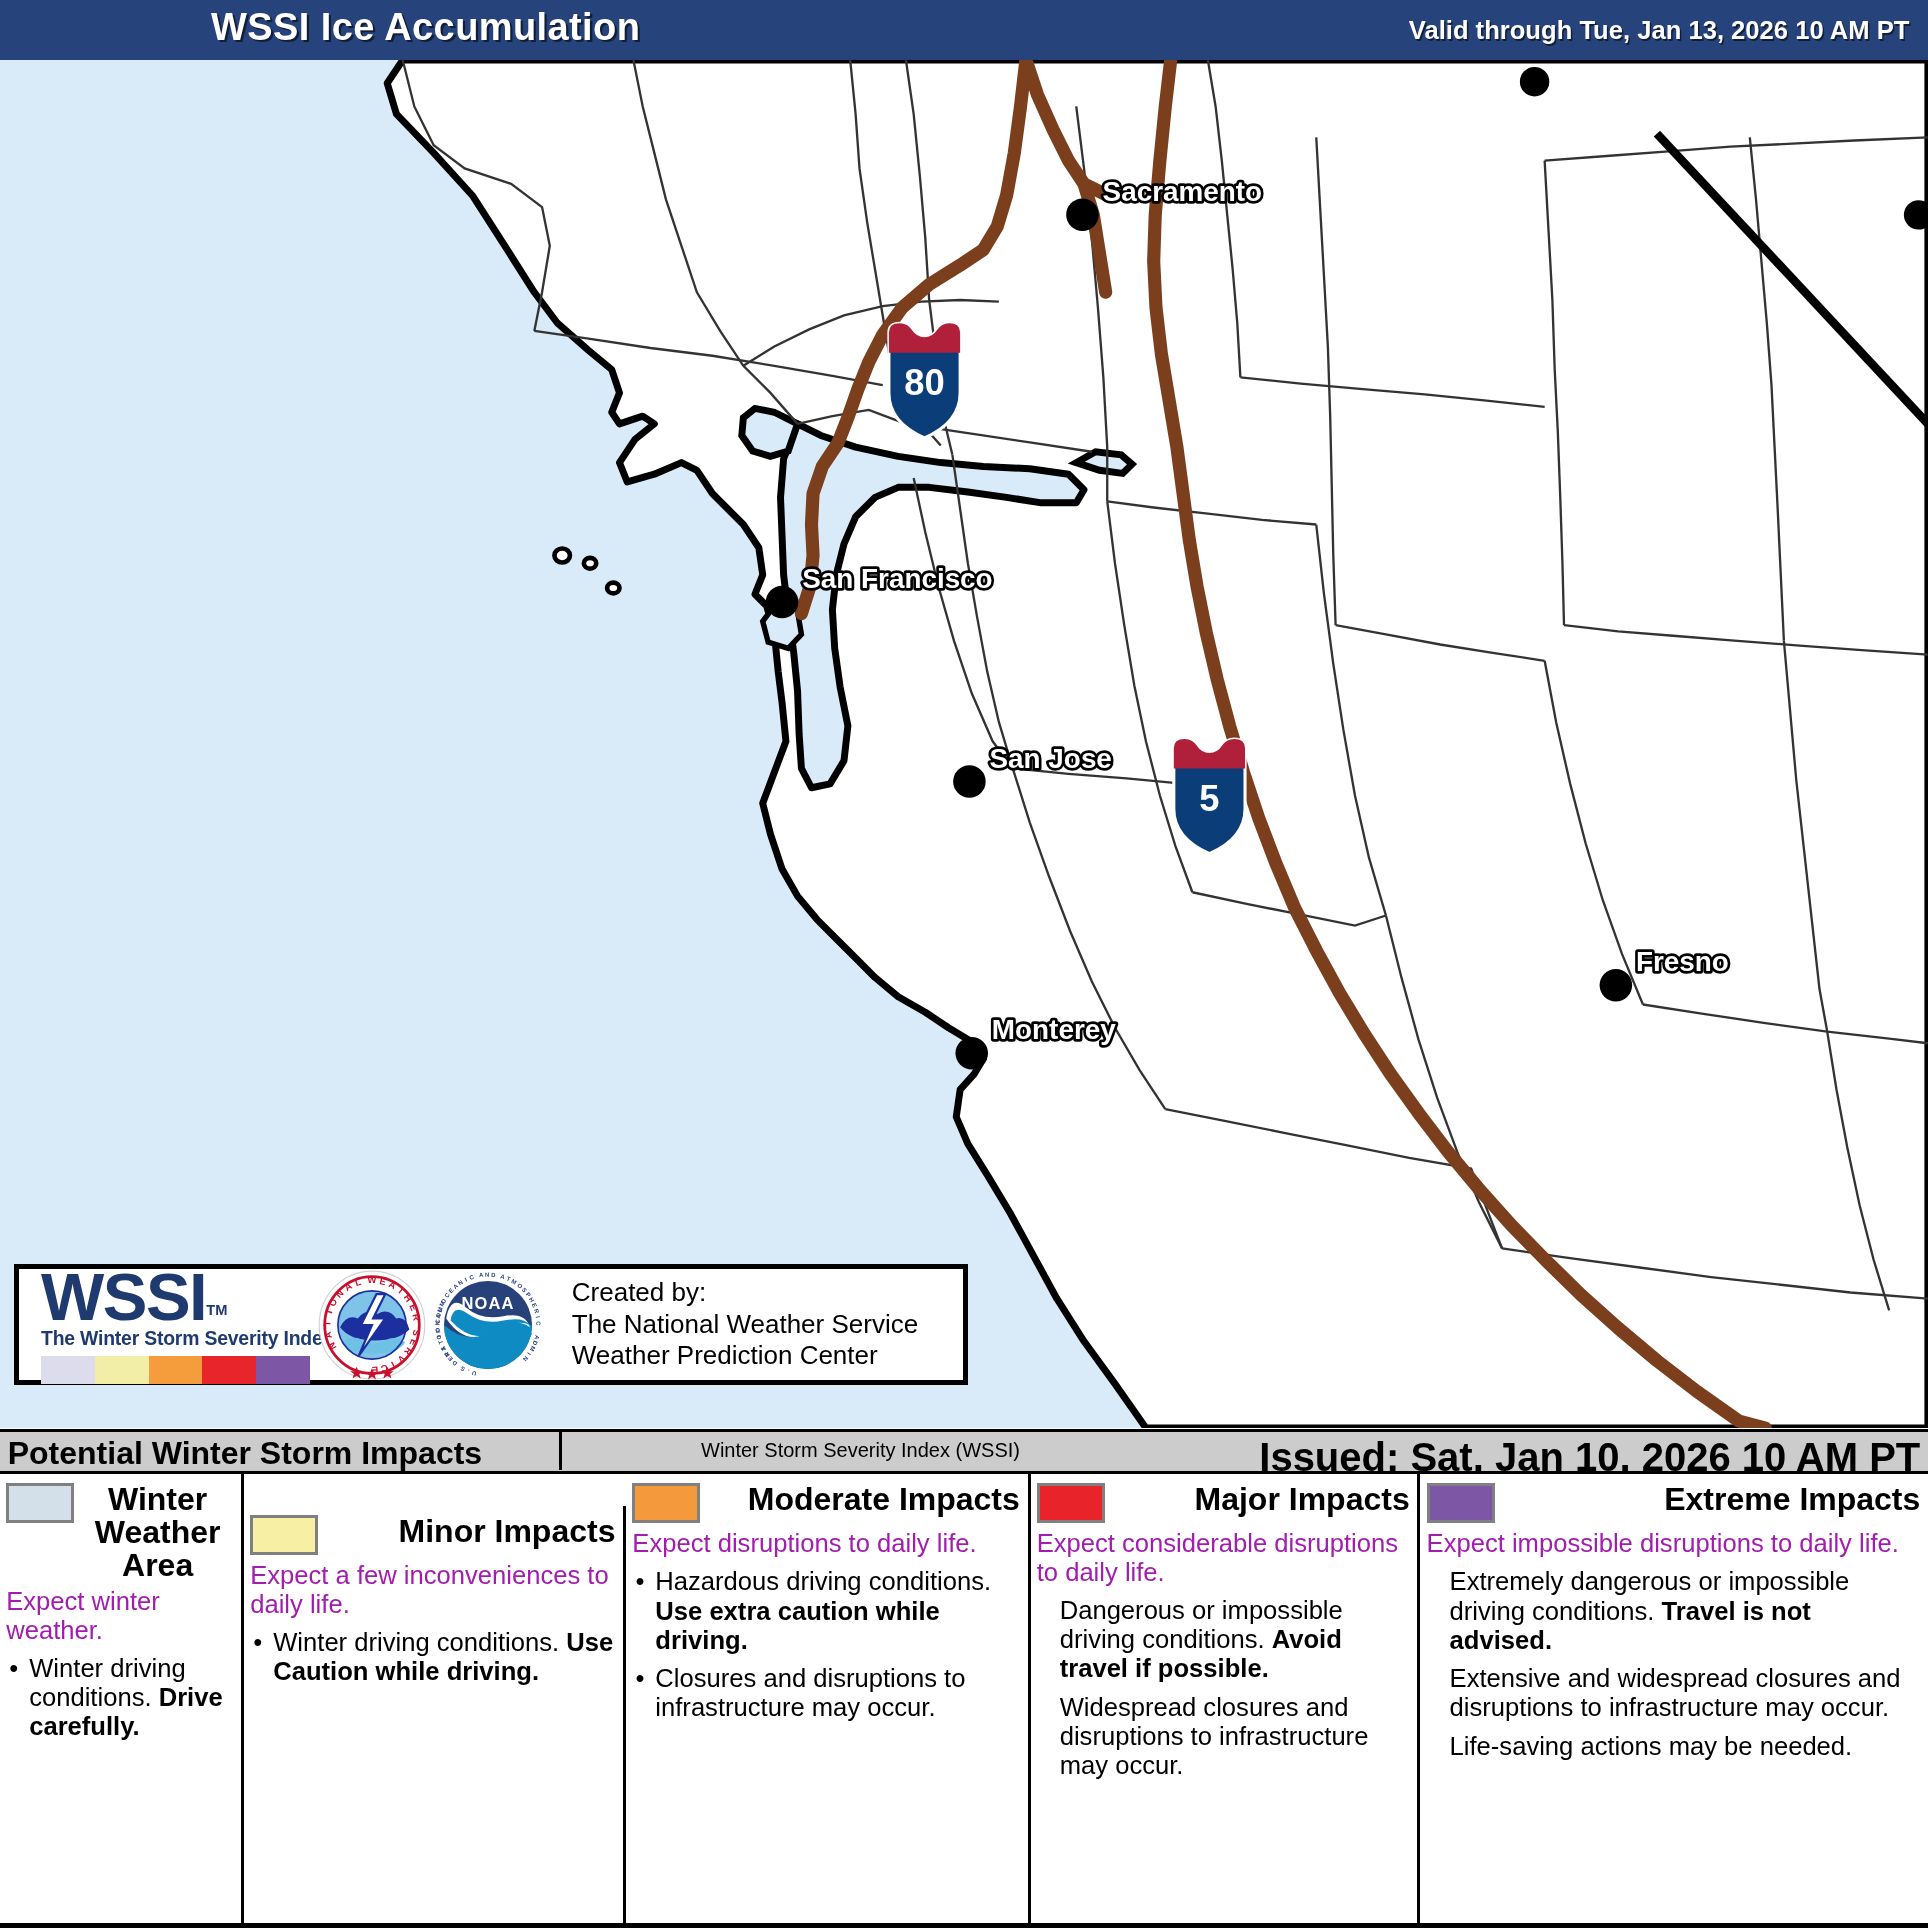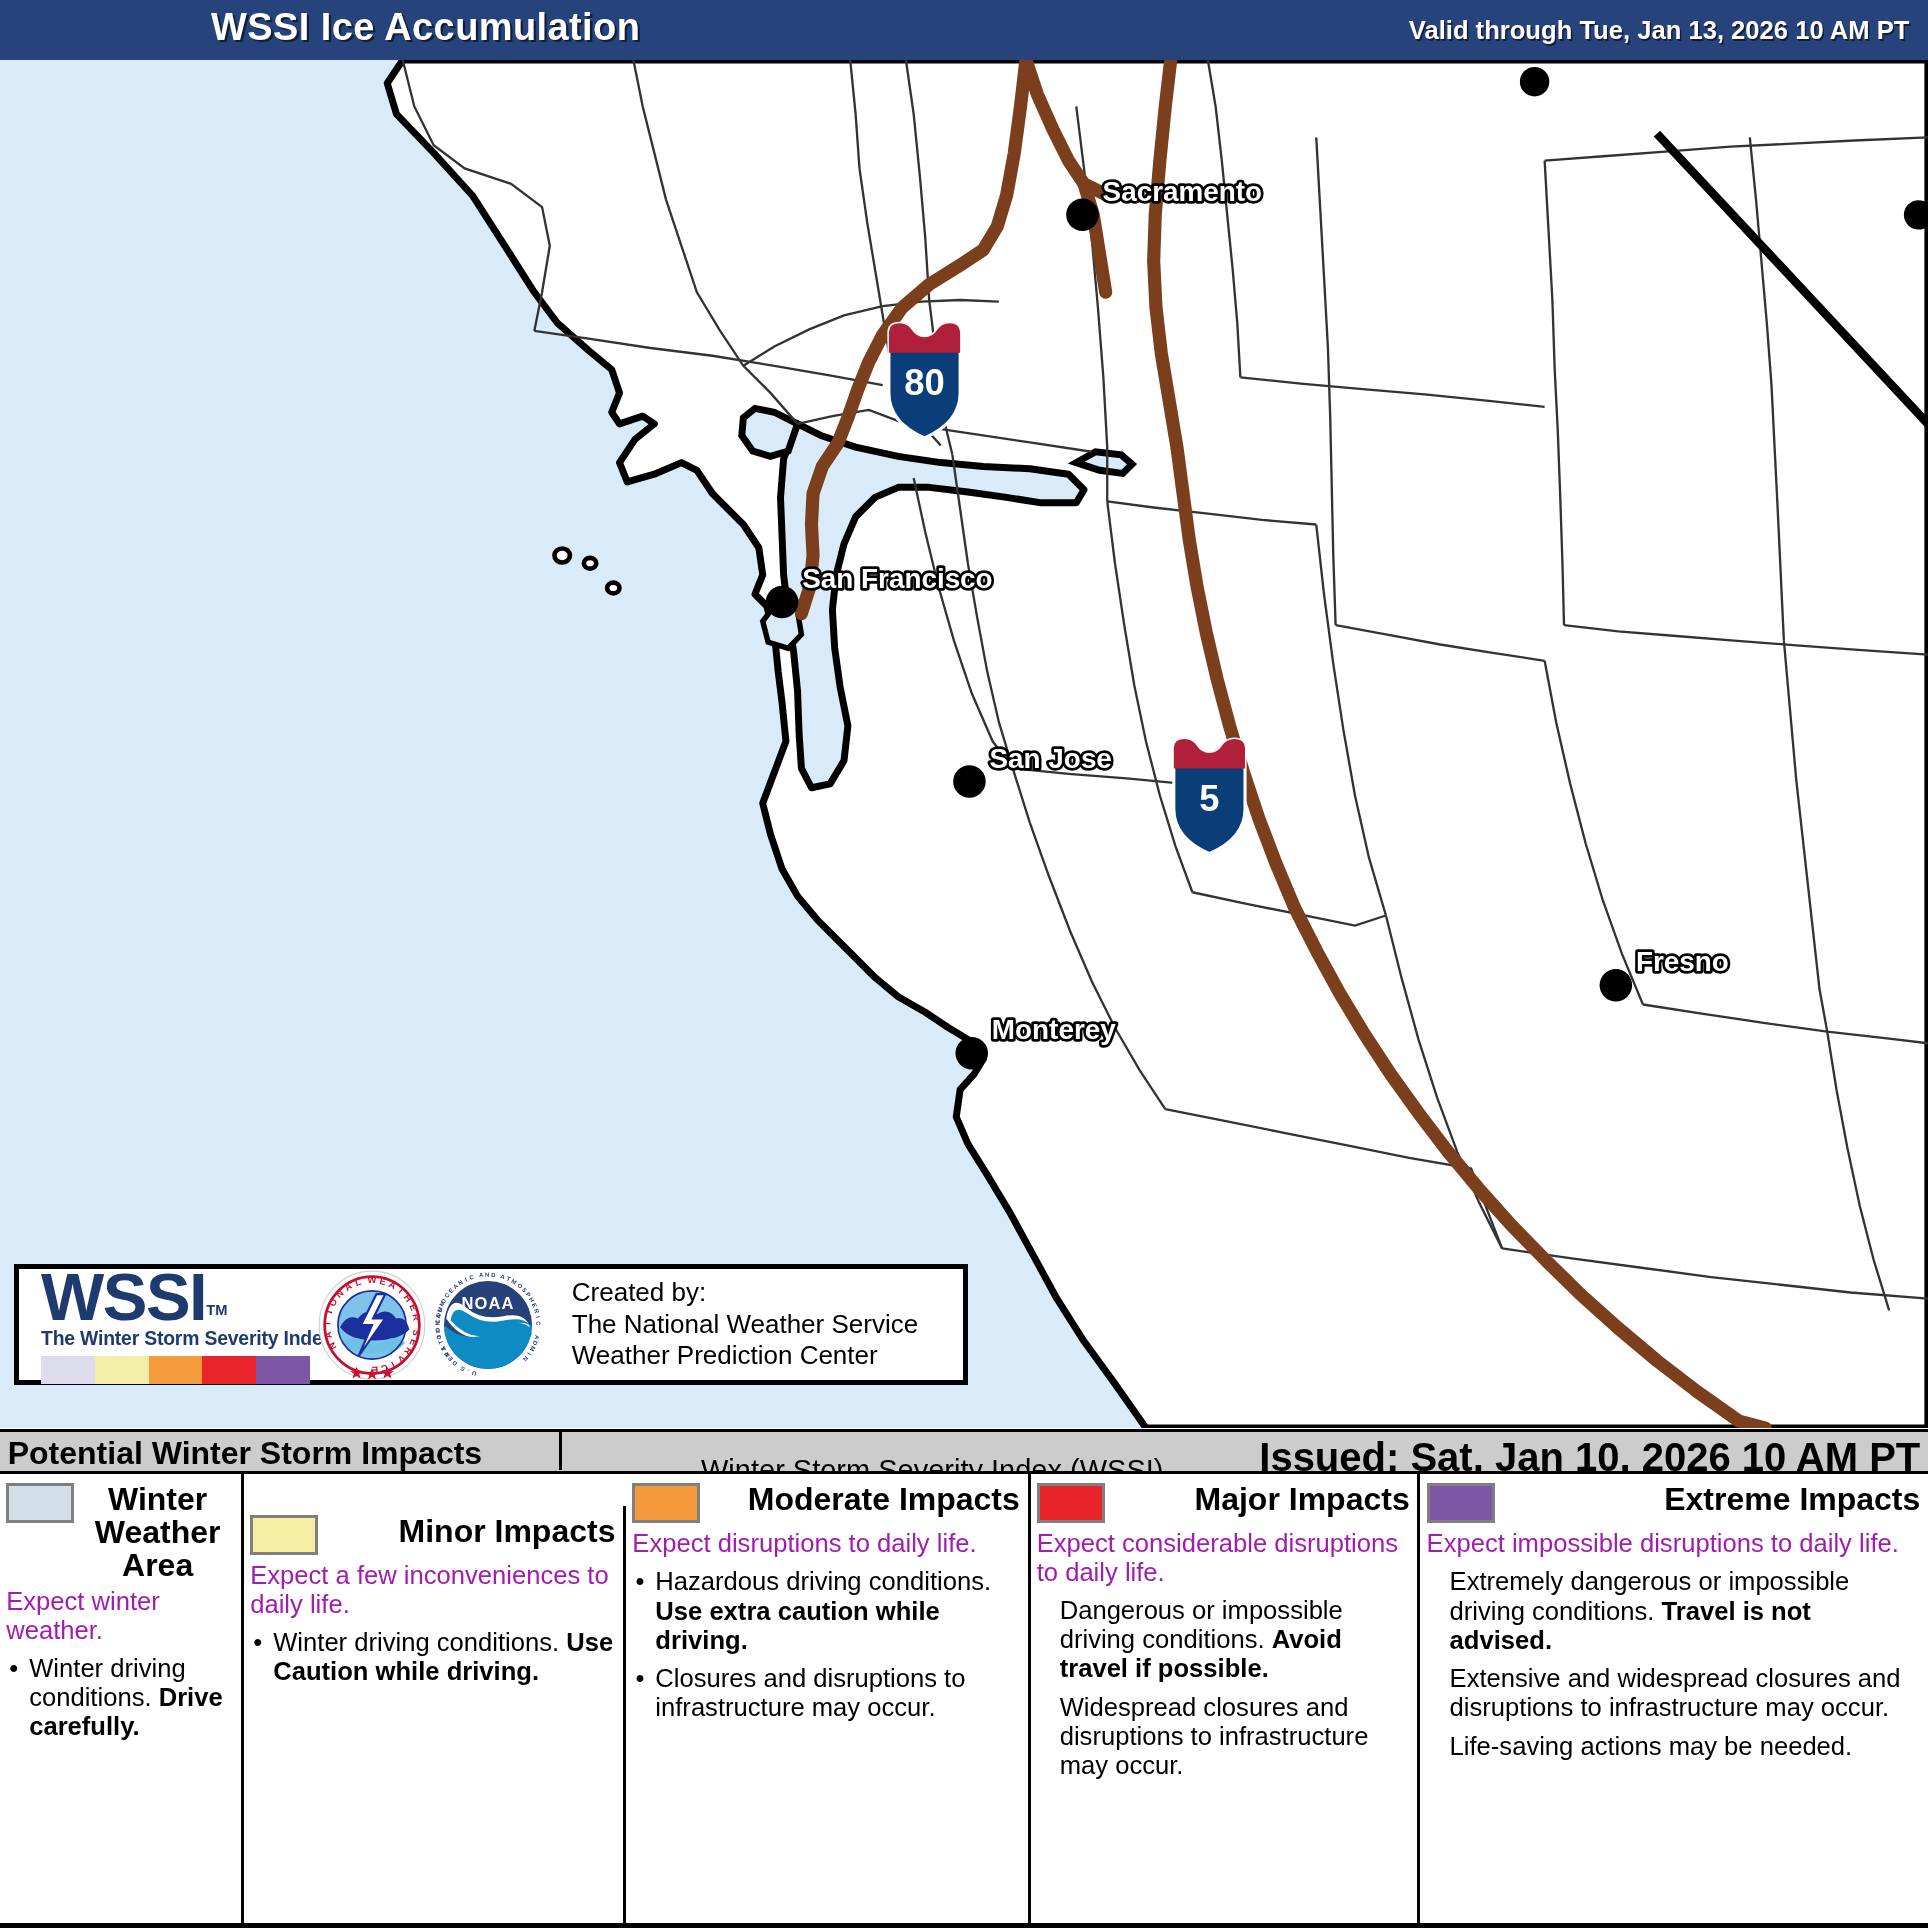--- a/index.html
+++ b/index.html
@@ -89,22 +89,22 @@
     box-sizing:border-box;
   }
   #gb-left{
     position:absolute;left:7.7px;top:3.1px;
     font-size:32px;font-weight:bold;color:#000;white-space:nowrap;
   }
   #gb-left-rule{
     position:absolute;left:559px;top:0;width:3.1px;height:38px;background:#000;
   }
   #gb-center{
-    position:absolute;left:701px;top:22px;
-    font-size:29px;color:#000;white-space:nowrap;
+    position:absolute;left:701px;top:7px;
+    font-size:20px;color:#000;white-space:nowrap;
   }
   #gb-right{
     position:absolute;right:7.7px;top:3.1px;
     font-size:40px;font-weight:bold;color:#000;white-space:nowrap;
   }
 
   
   #legend{
     position:absolute;left:0;top:1474px;width:1928px;height:455px;
     background:#fff;

